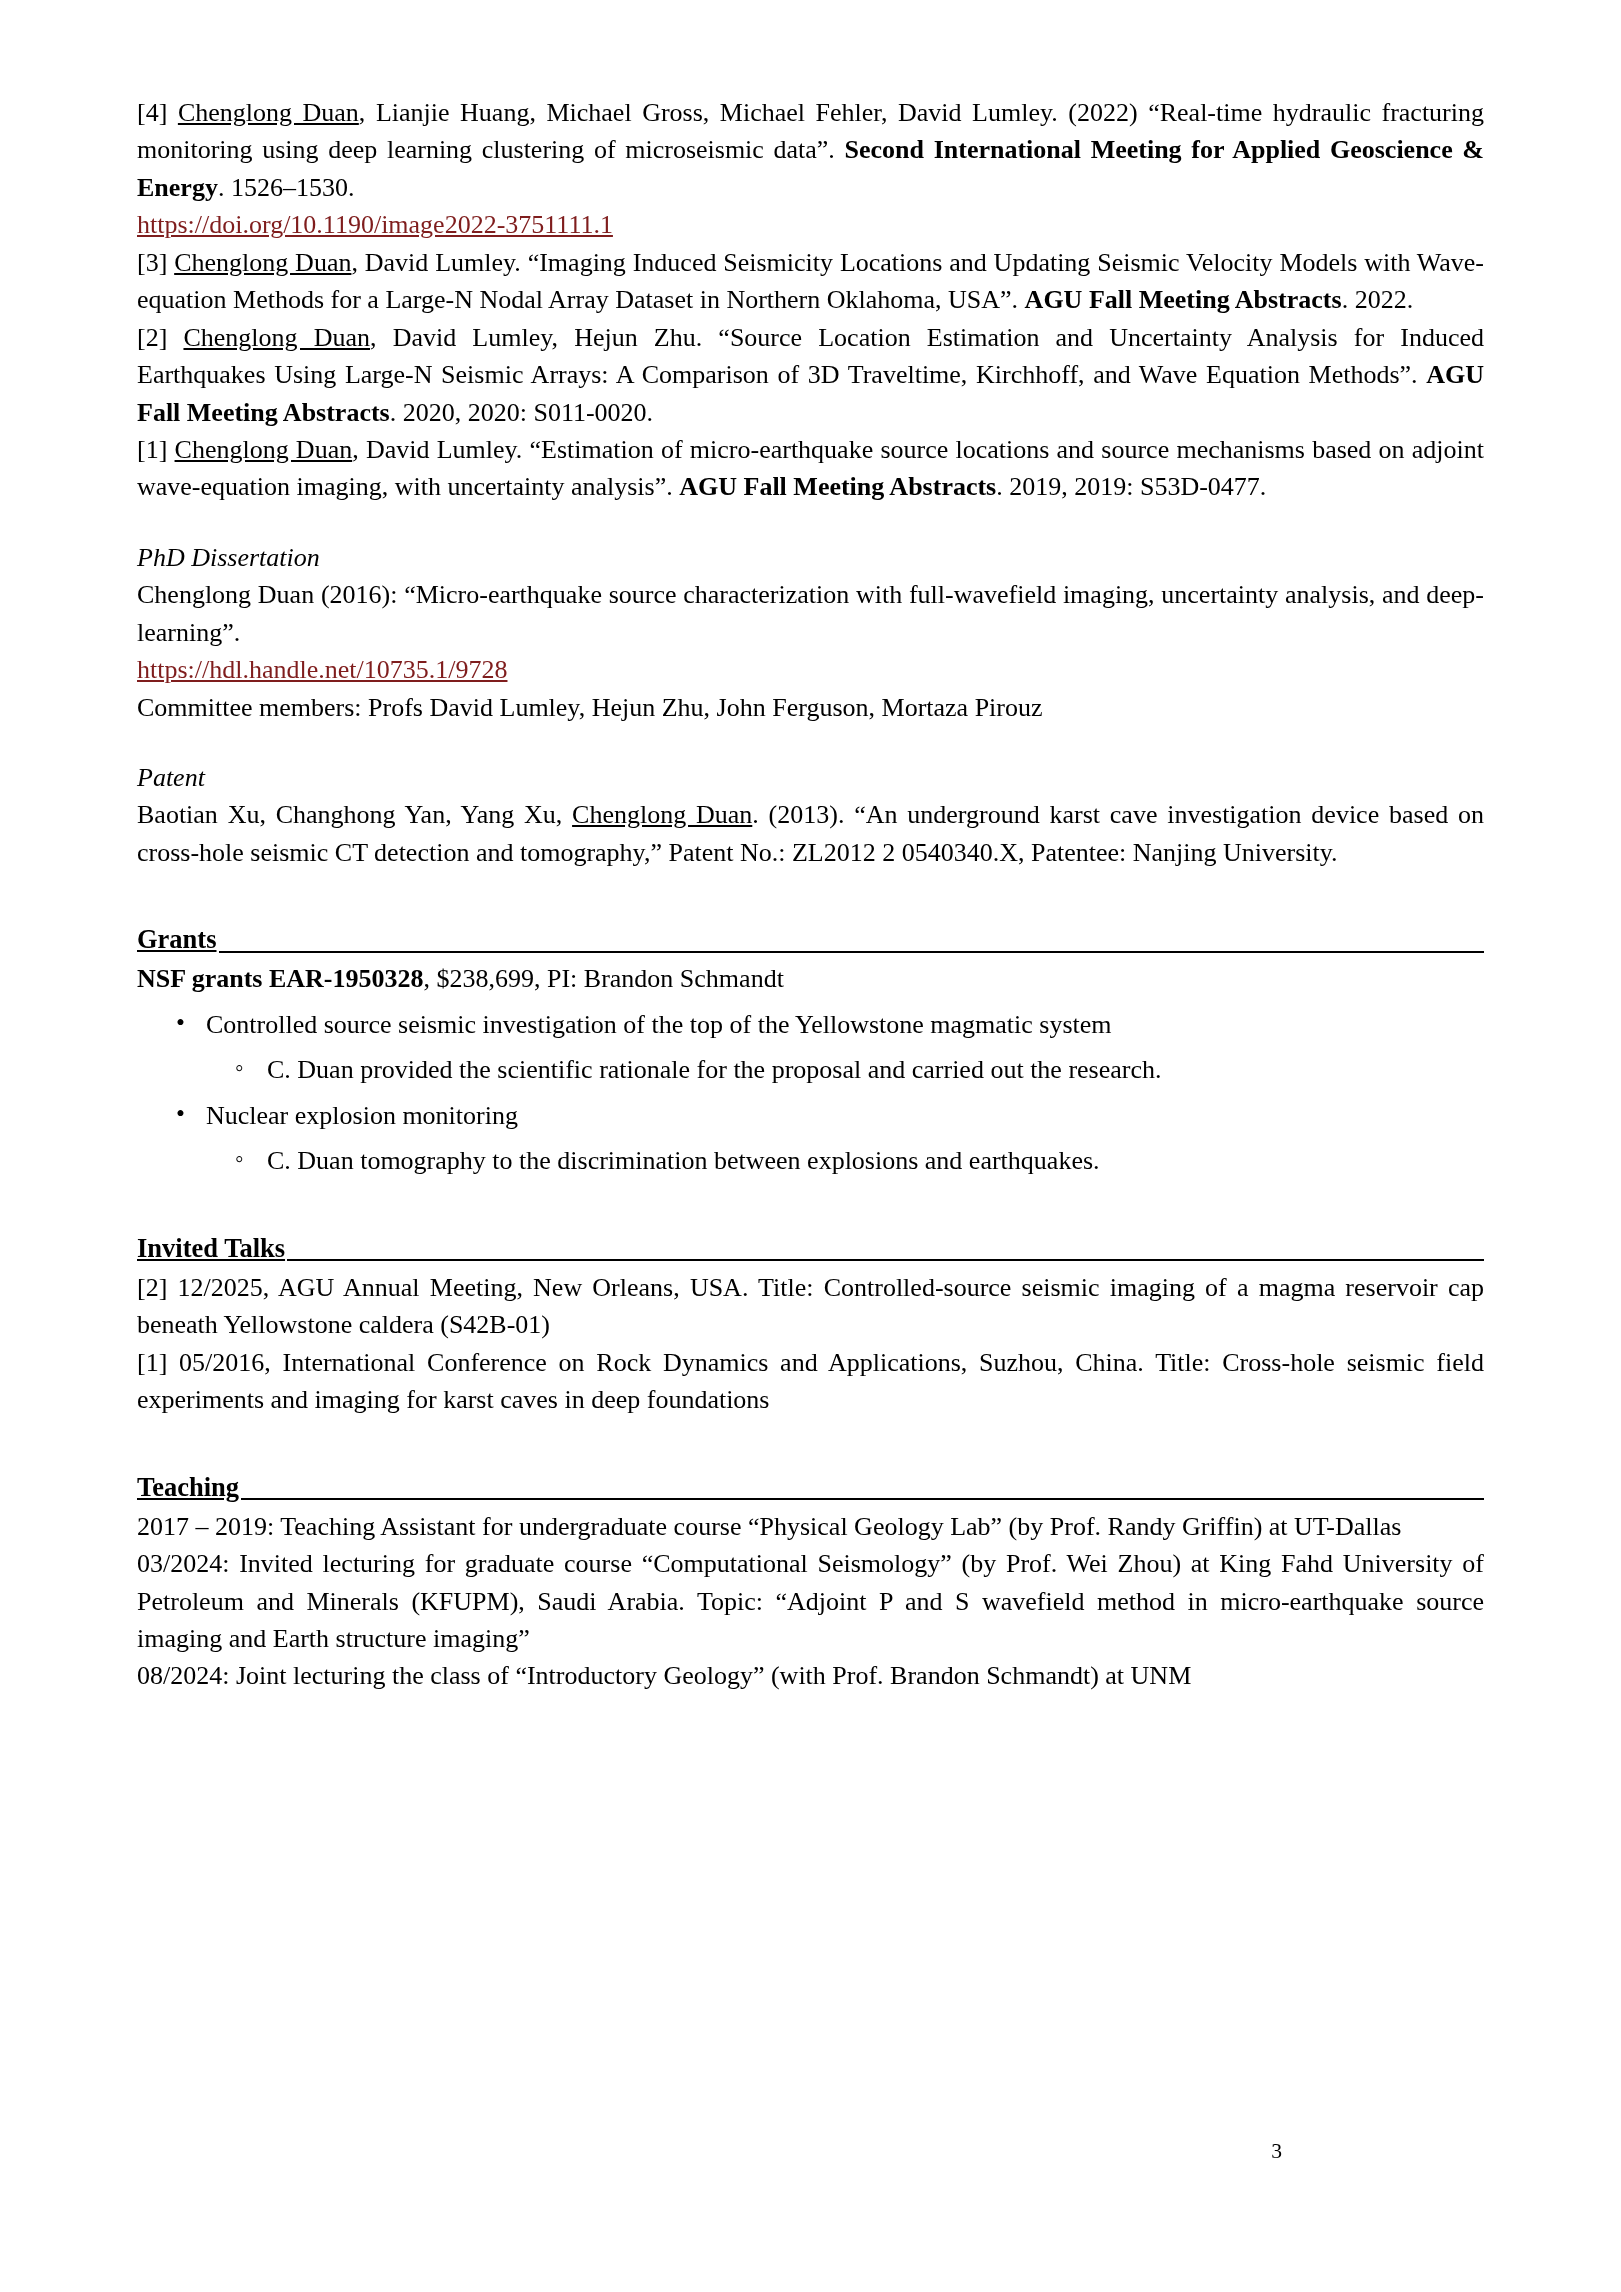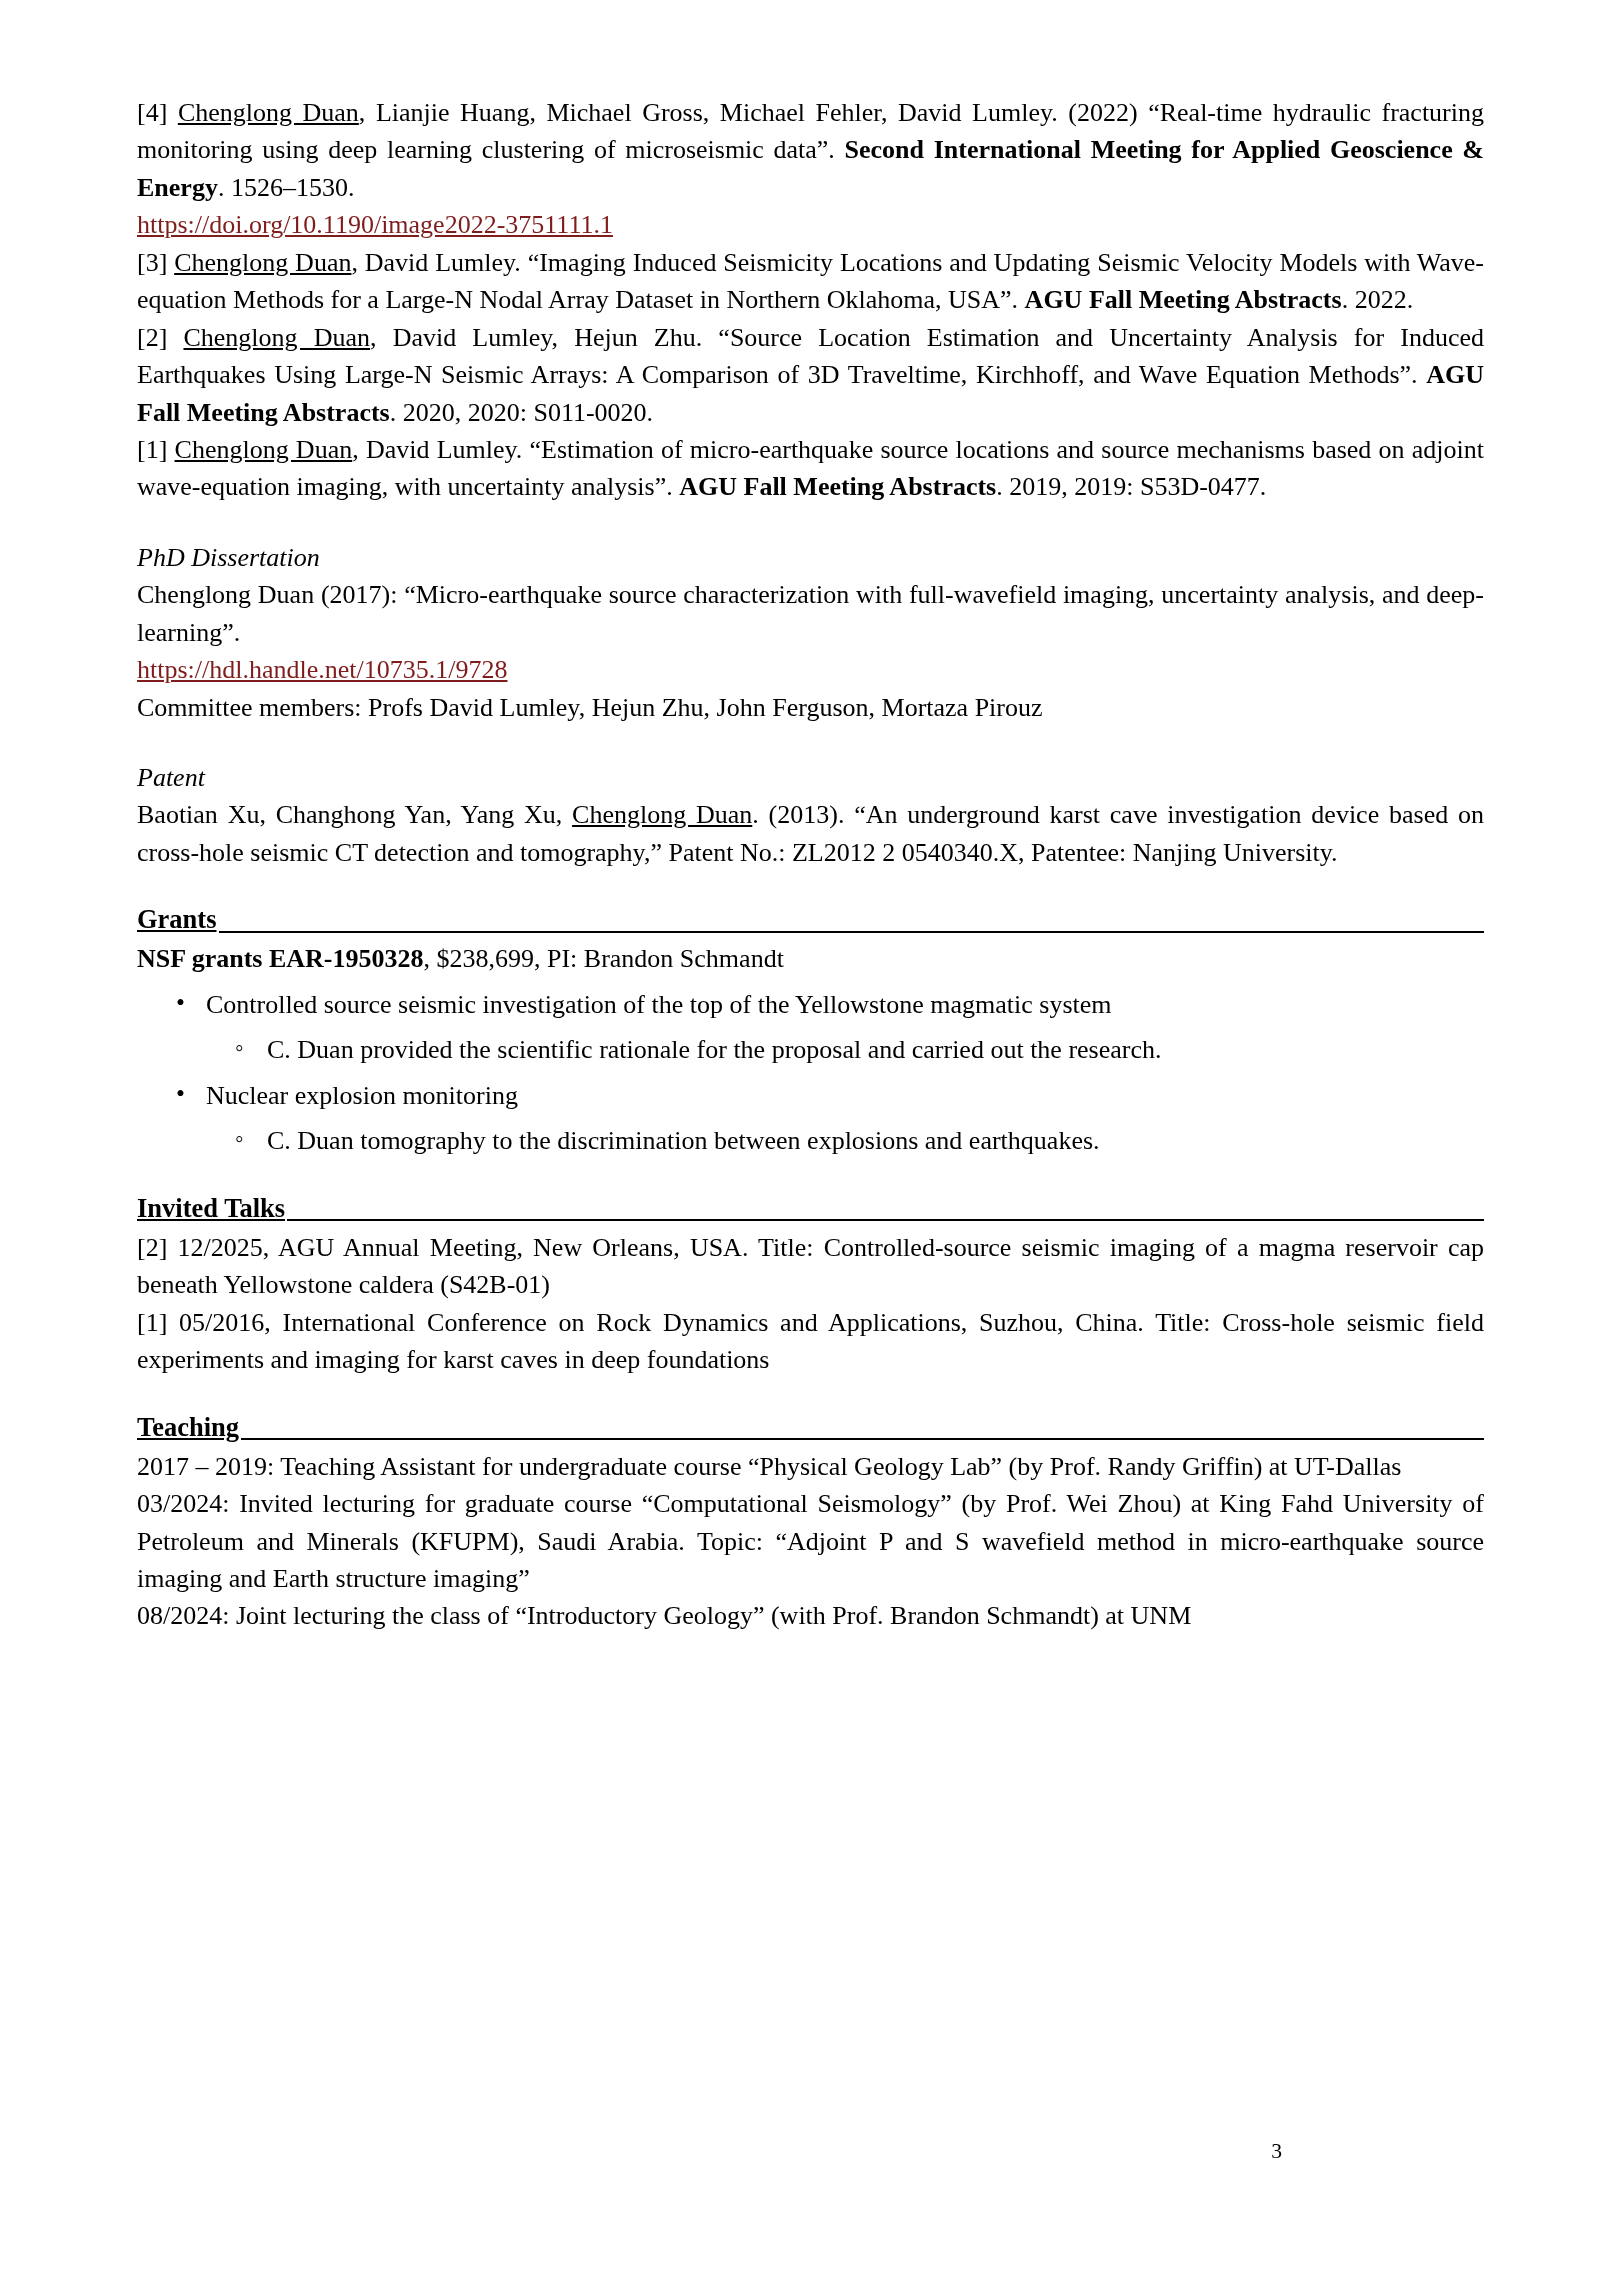--- a/index.html
+++ b/index.html
@@ -50,20 +50,21 @@
     margin-bottom: 2px;
     display: flex;
     align-items: flex-end;
     width: 100%;
   }
   .section-head .title {
     font-weight: bold;
     font-size: 26.5px;
     text-decoration: underline;
     white-space: nowrap;
+    margin-top: 20px;
   }
   .section-head .rule {
     flex: 1 1 auto;
     height: 0;
     border-bottom: 2.2px solid #000;
     margin-bottom: 5.9px;
     margin-left: 2px;
   }
   ul.bul {
     list-style: none;
@@ -119,21 +120,21 @@
 
     <p class="entry"><span>[3]</span> <span class="u">Chenglong Duan</span><span>, David Lumley. </span><span>“Imaging Induced Seismicity Locations and Updating Seismic Velocity Models with Wave-equation Methods for a Large-N Nodal Array Dataset in Northern Oklahoma, USA”. </span><span class="b">AGU Fall Meeting Abstracts</span><span>. 2022.</span></p>
 
     <p class="entry"><span>[2]</span> <span class="u">Chenglong Duan</span><span>, David Lumley, Hejun Zhu. </span><span>“Source Location Estimation and Uncertainty Analysis for Induced Earthquakes Using Large-N Seismic Arrays: A Comparison of 3D Traveltime, Kirchhoff, and Wave Equation Methods”. </span><span class="b">AGU Fall Meeting Abstracts</span><span>. 2020, 2020: S011-0020.</span></p>
 
     <p class="entry"><span>[1]</span> <span class="u">Chenglong Duan</span><span>, David Lumley. </span><span>“Estimation of micro-earthquake source locations and source mechanisms based on adjoint wave-equation imaging, with uncertainty analysis”. </span><span class="b">AGU Fall Meeting Abstracts</span><span>. 2019, 2019: S53D-0477.</span></p>
 
     <div class="spacer-md"></div>
 
     <p class="entry i">PhD Dissertation</p>
-    <p class="entry">Chenglong Duan (2017): “Micro-earthquake source characterization with full-wavefield imaging, uncertainty analysis, and deep-learning”.</p>
+    <p class="entry">Chenglong Duan (2016): “Micro-earthquake source characterization with full-wavefield imaging, uncertainty analysis, and deep-learning”.</p>
     <p class="entry"><a class="link" href="#">https://hdl.handle.net/10735.1/9728</a></p>
     <p class="entry">Committee members: Profs David Lumley, Hejun Zhu, John Ferguson, Mortaza Pirouz</p>
 
     <div class="spacer-md"></div>
 
     <p class="entry i">Patent</p>
     <p class="entry"><span>Baotian Xu, Changhong Yan, Yang Xu, </span><span class="u">Chenglong Duan</span><span>. (2013). “An underground karst cave investigation device based on cross-hole seismic CT detection and tomography,” Patent No.: ZL2012 2 0540340.X, Patentee: Nanjing University.</span></p>
 
     <div class="section-head">
       <span class="title">Grants</span>

